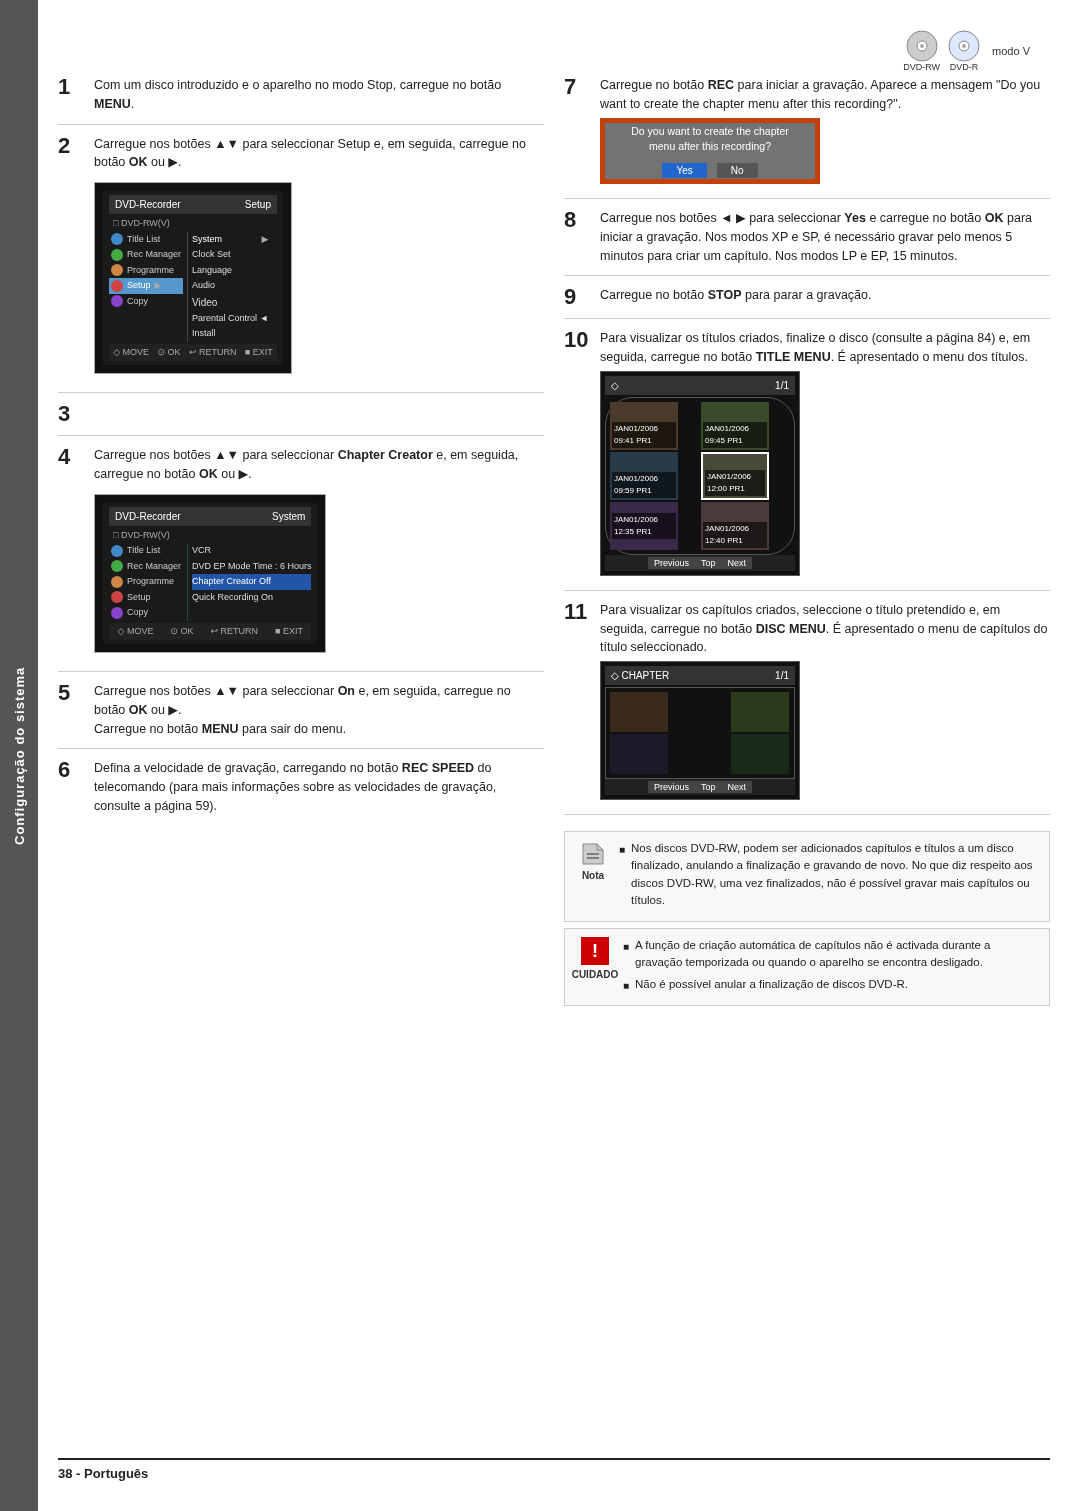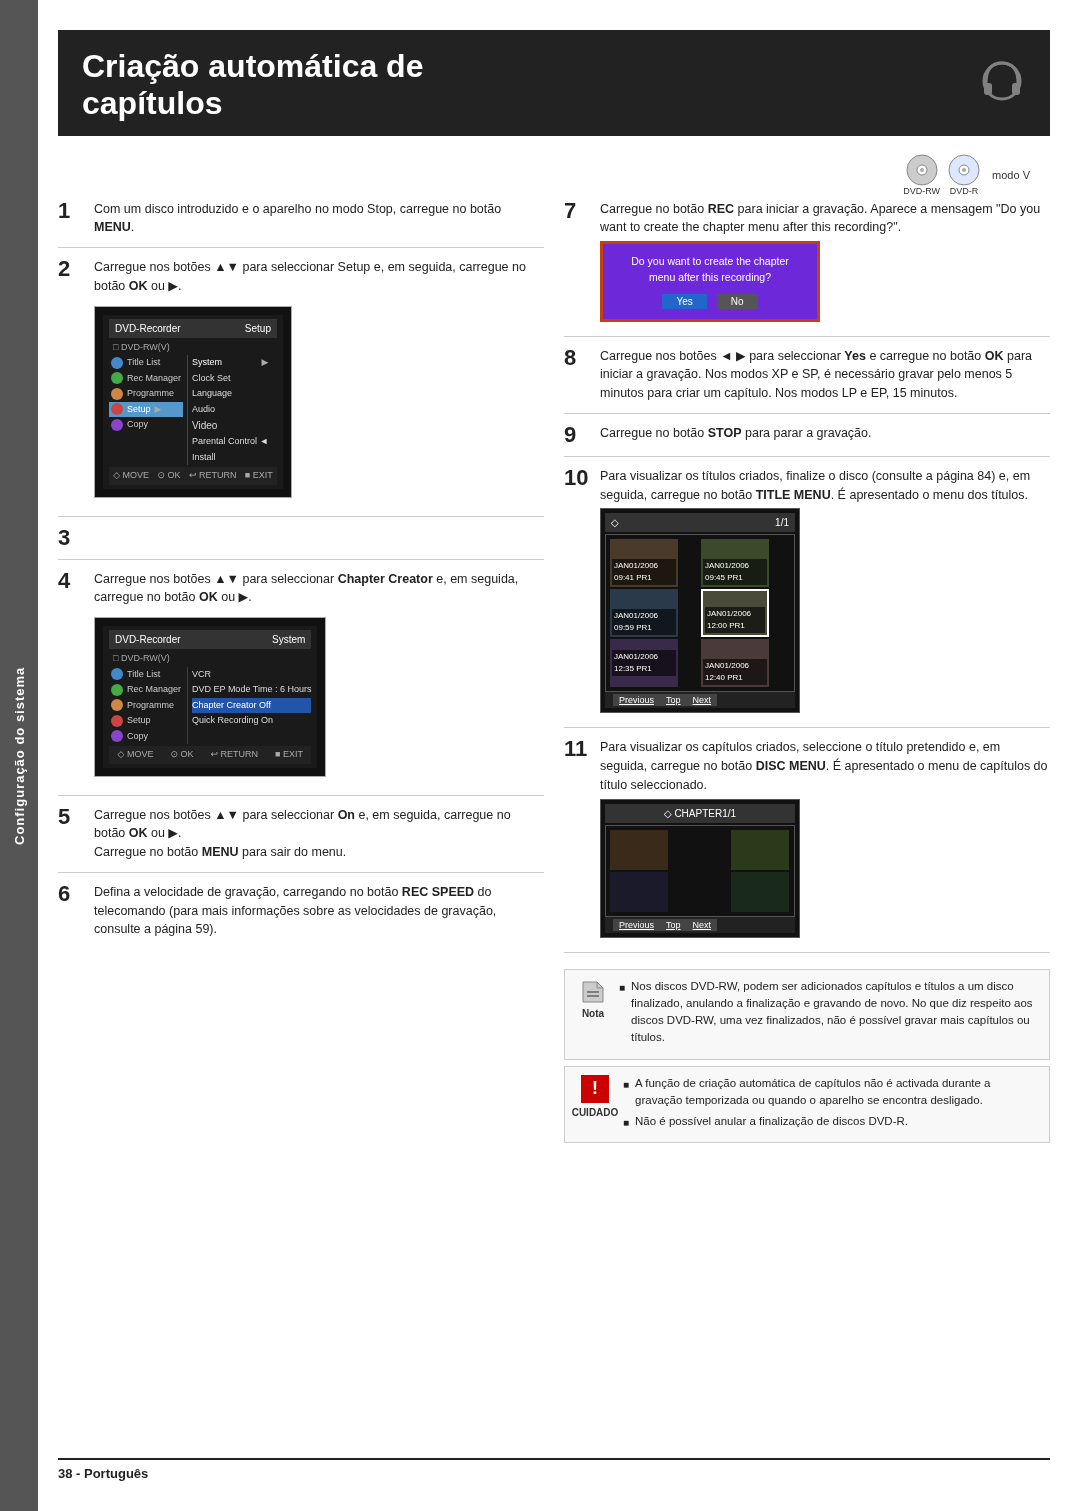--- a/index.html
+++ b/index.html
@@ -236,26 +236,25 @@
       color: #fff;
       background: rgba(0,0,0,0.6);
       padding: 1px 2px;
       width: 100%;
     }
     .thumb-cell.selected {
       border: 2px solid #fff;
     }
     .thumb-nav {
       display: flex;
-      justify-content: flex-start;
+      justify-content: center;
       background: #222;
       color: #fff;
       font-size: 9px;
       padding: 2px 8px;
-      text-decoration: underline;
     }
     .thumb-nav button {
       background: #444;
       color: #fff;
       border: none;
       font-size: 9px;
       padding: 1px 6px;
       cursor: pointer;
     }
 
@@ -271,23 +270,23 @@
     .chapter-cell {
       background: #222;
       width: 50px;
       height: 38px;
     }
     .chapter-cell.dark { background: #111; }
     .chapter-cell.leaf { background: #2a3a1a; }
 
     
     .dialog-box {
-      background: #6d28d9;
-      border: 3px solid #c2410c;
-      padding: 10px 14px;
+      background: #737373;
+      border: 5px solid #c2410c;
+      padding: 1px 14px;
       min-width: 200px;
       color: #fff;
       font-size: 10.5px;
       line-height: 1.5;
     }
     .dialog-box .dialog-text {
       margin-bottom: 8px;
       text-align: center;
     }
     .dialog-btns {
@@ -412,52 +411,39 @@
       justify-content: space-between;
       background: #333;
       color: #fff;
       font-size: 10px;
       padding: 2px 6px;
       margin-bottom: 2px;
     }
 
     .chapter-header {
       display: flex;
-      justify-content: center;
+      justify-content: space-between;
       background: #333;
       color: #fff;
       font-size: 10px;
       padding: 2px 6px;
       margin-bottom: 2px;
     }
   </style>
 </head>
 <body>
 
 <div class="page">
 
   <div class="sidebar">
     <span>Configuração do sistema</span>
   </div>
 
   <div class="main-content">
 
-    <div class="title-block">
-      <h1>
-        <span>Criação automática de</span><br>
-        <span>capítulos</span>
-      </h1>
-
-      <svg class="title-icon" viewBox="0 0 60 60" fill="none">
-        <circle cx="30" cy="28" r="18" stroke="#aaa" stroke-width="3" fill="none"></circle>
-        <rect x="12" y="30" width="8" height="12" rx="3" fill="#aaa"></rect>
-        <rect x="40" y="30" width="8" height="12" rx="3" fill="#aaa"></rect>
-        <path d="M14 30 Q14 10 30 10 Q46 10 46 30" stroke="#aaa" stroke-width="3" fill="none"></path>
-      </svg>
-    </div>
 
 
     <div class="dvd-icon-row">
       <div class="dvd-disc">
         <svg class="disc-svg" viewBox="0 0 32 32">
           <circle cx="16" cy="16" r="15" fill="#ccc" stroke="#888" stroke-width="1"></circle>
           <circle cx="16" cy="16" r="5" fill="#fff" stroke="#888" stroke-width="1"></circle>
           <circle cx="16" cy="16" r="2" fill="#aaa"></circle>
         </svg>
         <span style="font-size:9px;">DVD-RW</span>
@@ -652,21 +638,21 @@
         <div class="right-step">
           <span class="right-step-number">10</span>
           <div class="step-content">
             Para visualizar os títulos criados, finalize o disco (consulte a página 84) e, em seguida, carregue no botão <strong>TITLE MENU</strong>. É apresentado o menu dos títulos.
             <div class="step-img-wrap">
               <div style="background:#111;border:1px solid #555;display:inline-block;padding:4px;min-width:200px;">
                 <div class="thumb-header">
                   <span>◇</span>
                   <span>1/1</span>
                 </div>
-                <div class="thumb-grid" style="grid-template-columns:1fr 1fr;">
+                <div class="thumb-grid" style="grid-template-columns:1fr 1fr;border-radius:28px;">
                   <div class="thumb-cell" style="background:#4a3a2a;">
                     <div class="thumb-label">JAN01/2006 09:41 PR1</div>
                   </div>
                   <div class="thumb-cell" style="background:#3a4a2a;">
                     <div class="thumb-label">JAN01/2006 09:45 PR1</div>
                   </div>
                   <div class="thumb-cell" style="background:#2a3a4a;">
                     <div class="thumb-label">JAN01/2006 09:59 PR1</div>
                   </div>
                   <div class="thumb-cell selected" style="background:#4a4a3a;">

